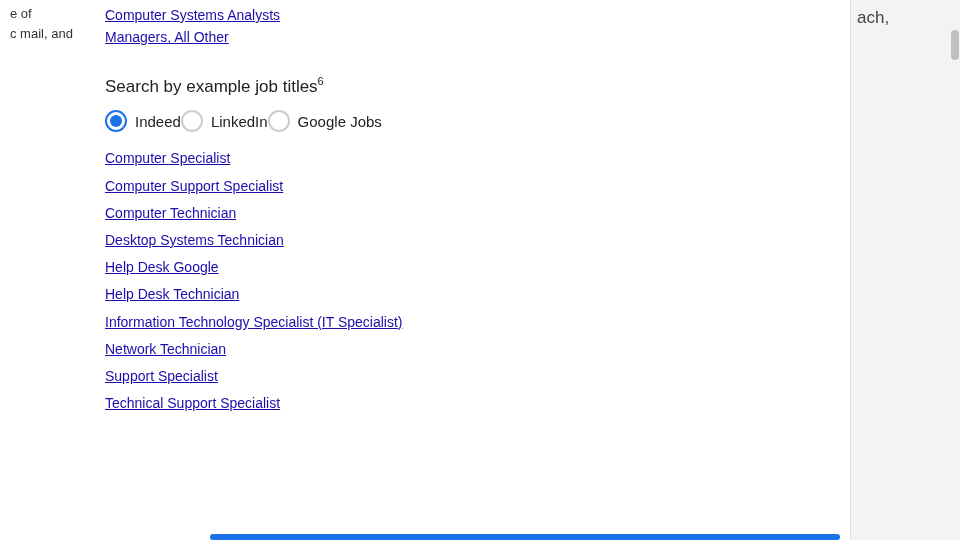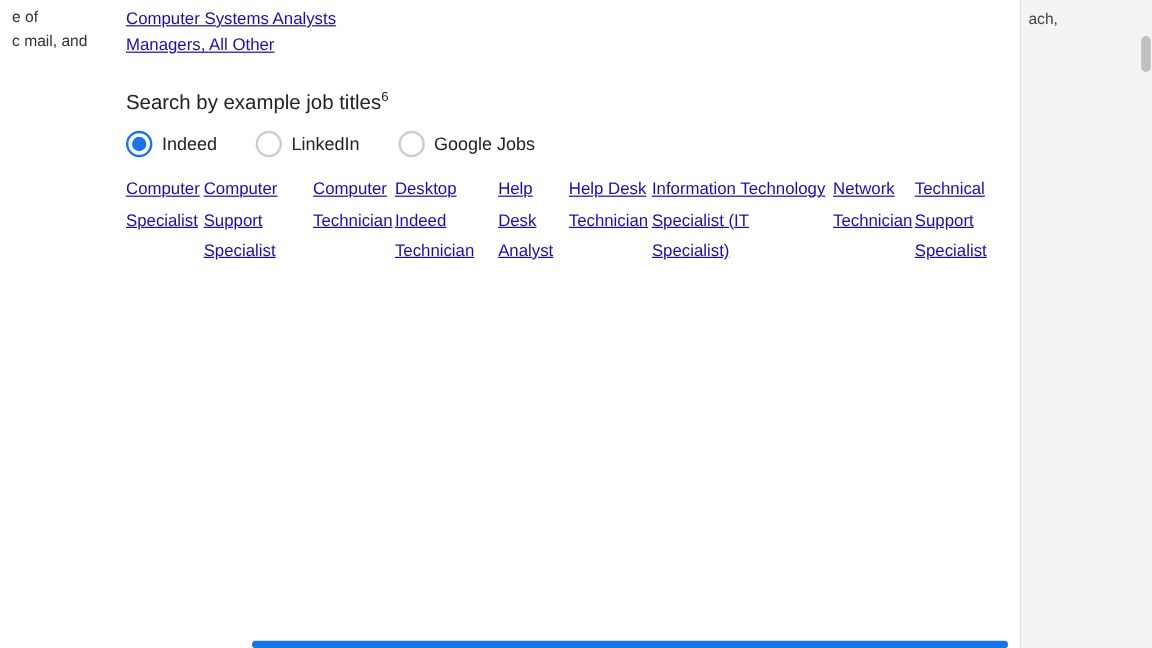--- a/index.html
+++ b/index.html
@@ -76,21 +76,20 @@
 
     .subtitle {
       font-size: 13px;
       color: #444;
       margin-bottom: 12px;
     }
 
     .radio-group {
       display: flex;
       align-items: flex-start;
-      gap: 32px;
       margin-bottom: 14px;
     }
 
     .radio-option {
       display: flex;
       align-items: center;
       gap: 8px;
       cursor: pointer;
       font-size: 15px;
       color: #222;
@@ -114,21 +113,21 @@
     .radio-circle.selected::after {
       content: '';
       width: 12px;
       height: 12px;
       border-radius: 50%;
       background: #1a73e8;
     }
 
     .job-links {
       display: flex;
-      flex-direction: row;
+      flex-direction: column;
       gap: 2px;
     }
 
     .job-links a {
       display: block;
       color: #1a0dab;
       text-decoration: underline;
       font-size: 14px;
       line-height: 1.8;
       cursor: pointer;
@@ -204,32 +203,33 @@
           <label class="radio-option">
             <div class="radio-circle"></div>
             <span>Google Jobs</span>
           </label>
         </div>
 
       <div class="job-links" id="job-links-container">
           <a href="#">Computer Specialist</a>
           <a href="#">Computer Support Specialist</a>
           <a href="#">Computer Technician</a>
-          <a href="#">Desktop Indeed Technician</a>
-          <a href="#">Help Desk Analyst</a>
+          <a href="#">Desktop Systems Technician</a>
+          <a href="#">Help Desk Google</a>
           <a href="#">Help Desk Technician</a>
           <a href="#">Information Technology Specialist (IT Specialist)</a>
           <a href="#">Network Technician</a>
+          <a href="#">Support Specialist</a>
           <a href="#">Technical Support Specialist</a>
         </div>
     </div>
 
     <div class="bottom-bar"></div>
   </div>
 
   <div class="right-sidebar">
-    <div style="padding: 8px 6px; font-size: 13px; color: #444;">ach,</div>
+    <div style="padding: 8px 6px; font-size: 17px; color: #444;">ach,</div>
     <div class="scrollbar-track">
       <div class="scrollbar-thumb"></div>
     </div>
   </div>
 
 </div>
 
 </body></html>

